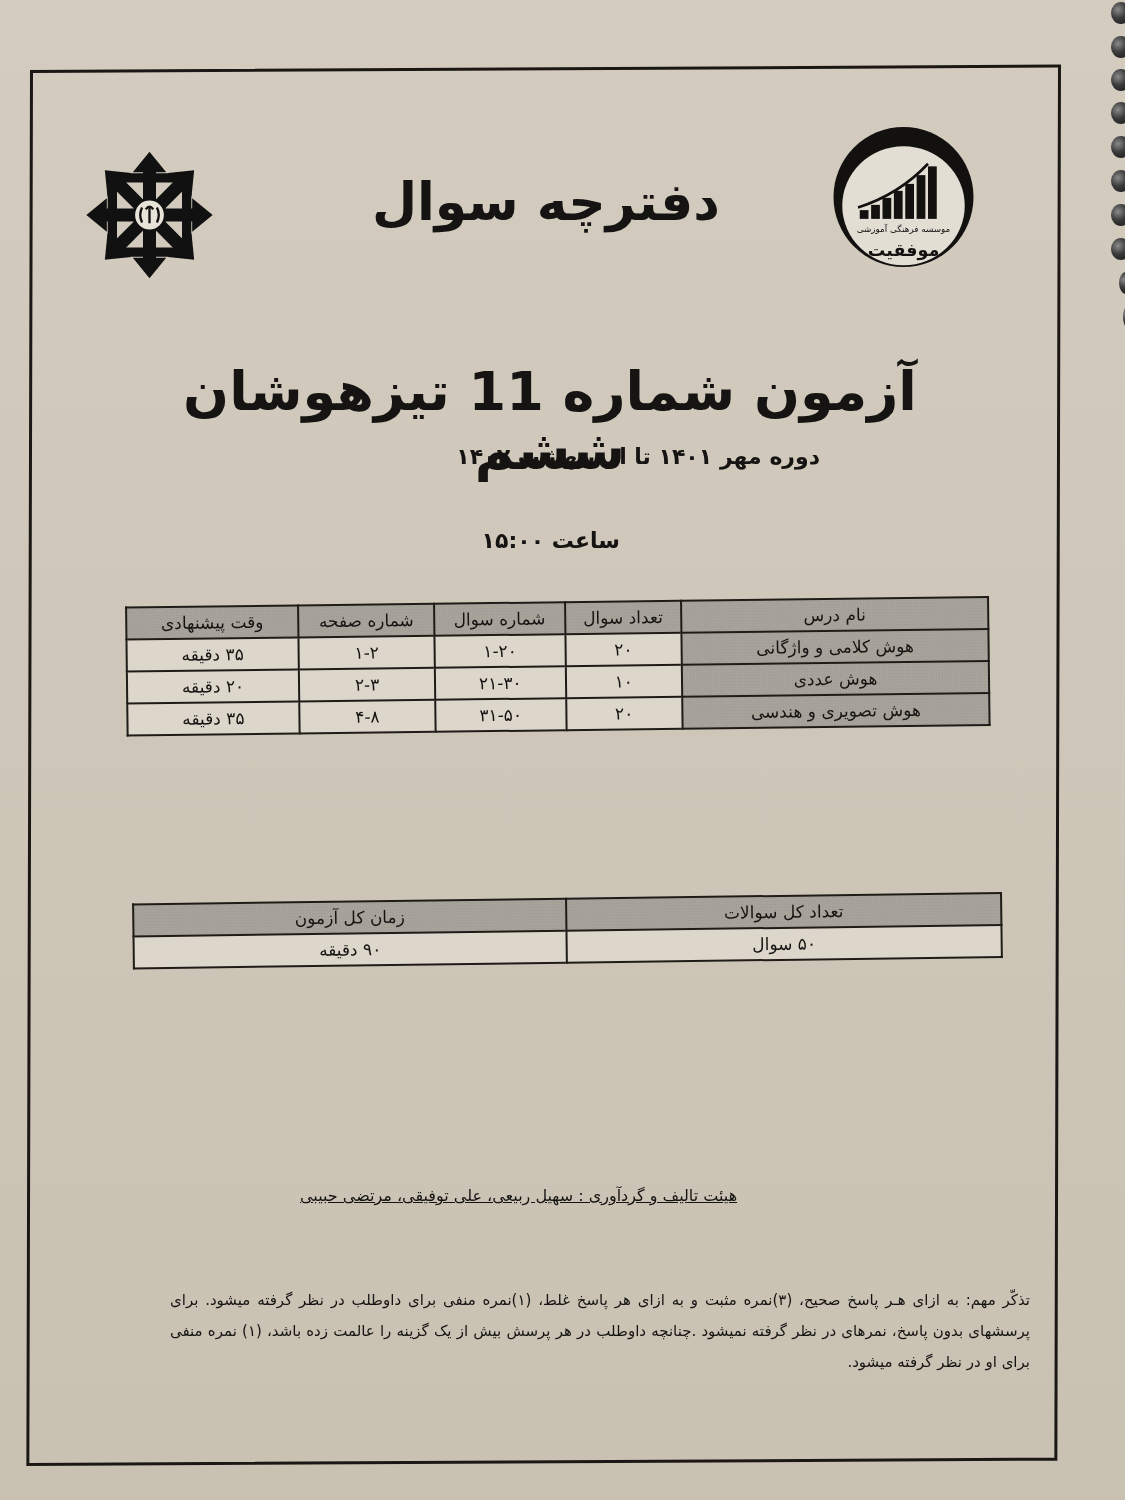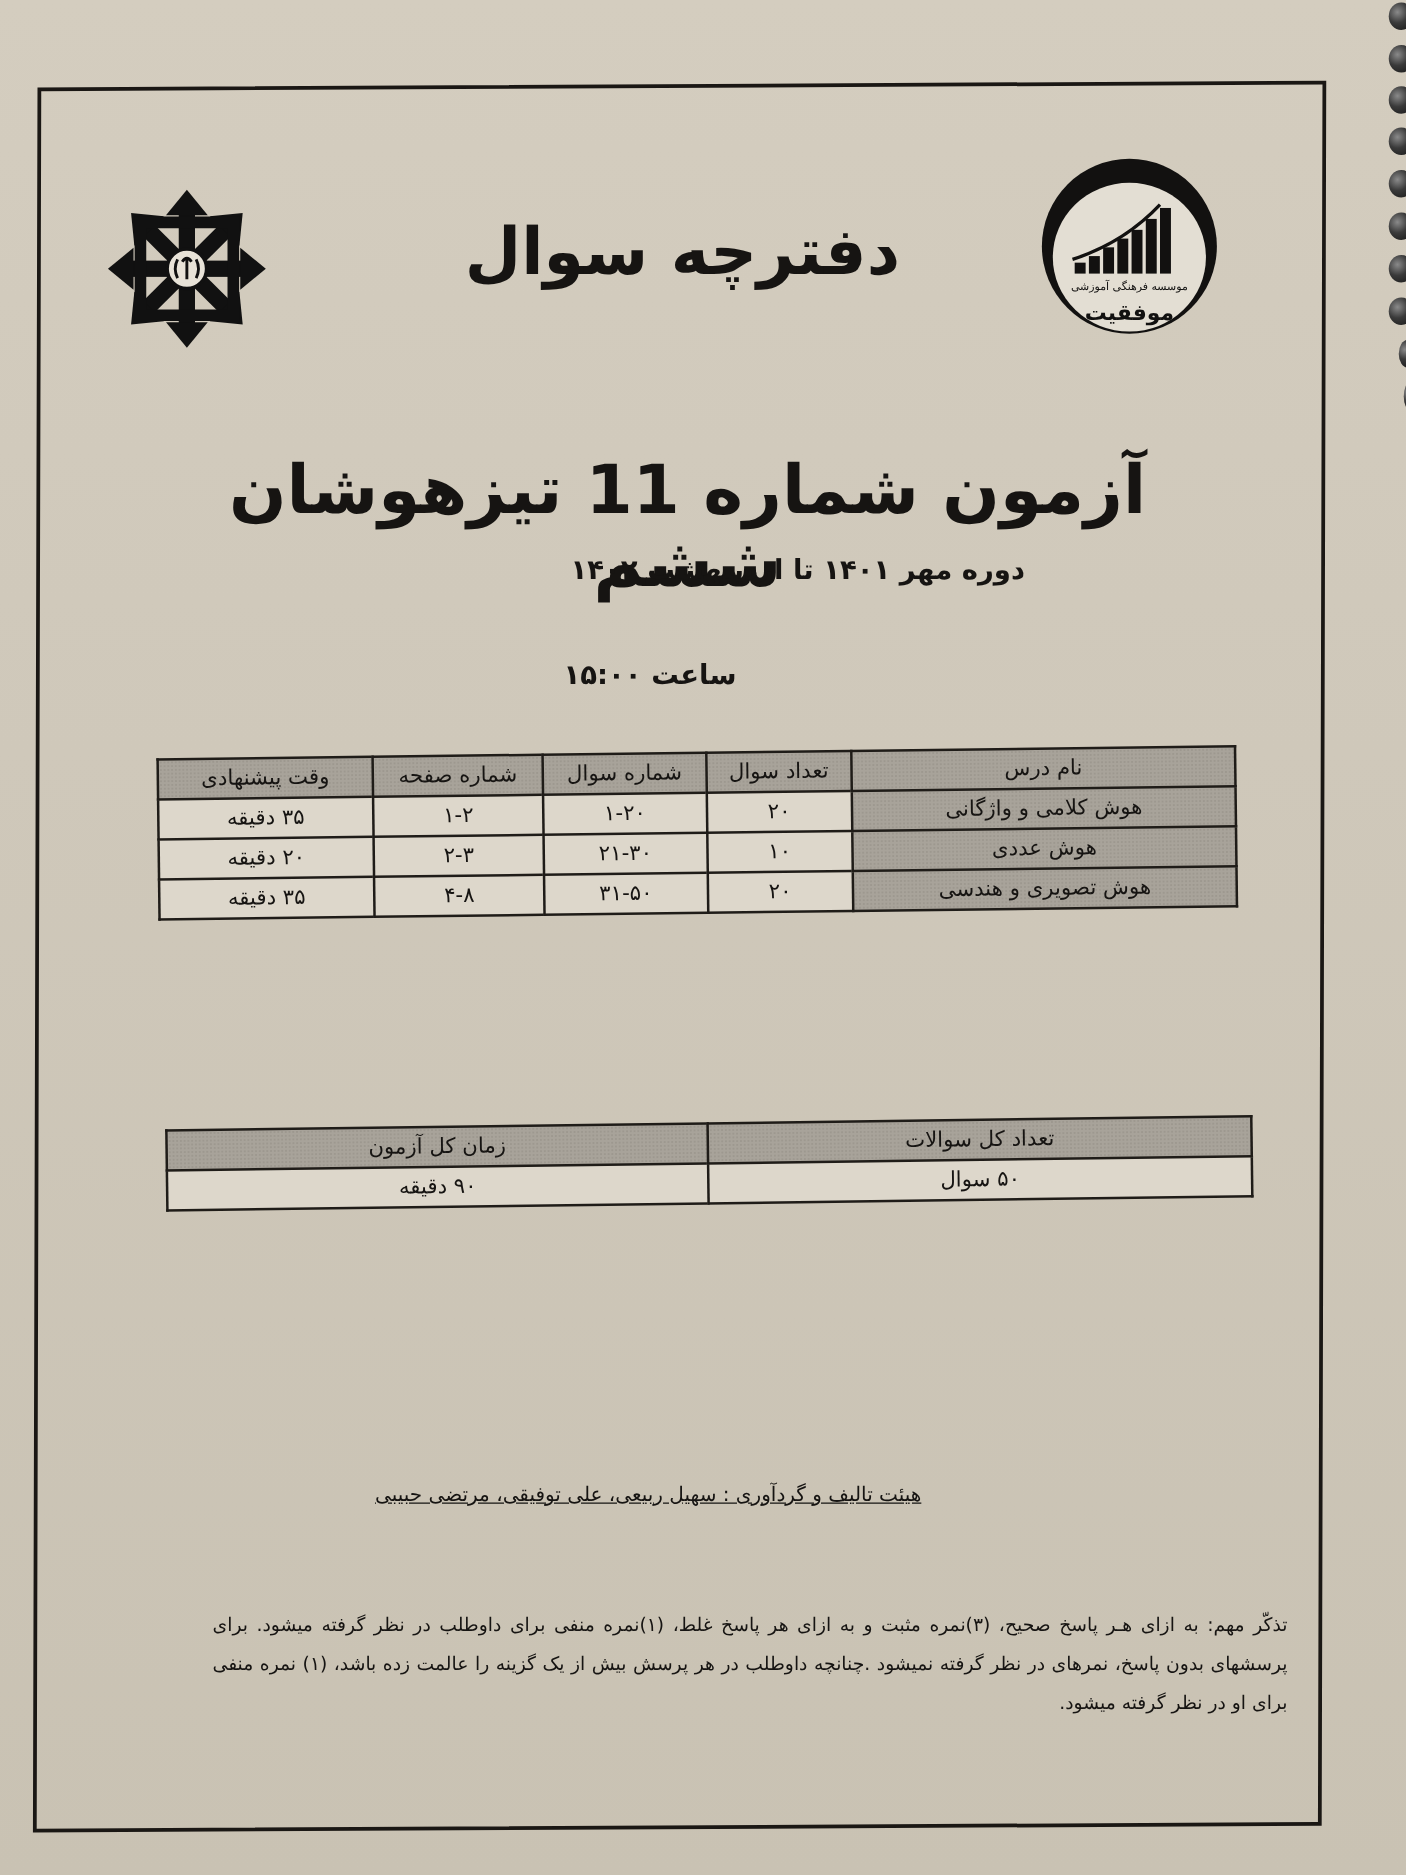--- a/index.html
+++ b/index.html
@@ -29,21 +29,21 @@
     }
     .exam-title {
       position:absolute; left:130px; top:362px; width:840px; text-align:center;
       font-size:54px; font-weight:bold; direction:rtl; line-height:1.1;
     }
     .period-line1 {
       position:absolute; left:200px; top:444px; width:620px; 
       font-size:22px; font-weight:bold; direction:rtl; letter-spacing:3px;
     }
     .time-line {
-      position:absolute; left:420px; top:528px; width:200px; text-align:center;
+      position:absolute; left:420px; top:528px; width:200px; text-align:right;
       font-size:22px; font-weight:bold; direction:rtl;
     }
     table { border-collapse:collapse; direction:rtl; position:absolute; }
     td, th { border:2px solid #1f1c18; text-align:center; font-weight:normal; font-size:17px; padding:0; }
     .gray { background:#a8a39a; background-image: radial-gradient(#9d988f 1px, transparent 1px); background-size:3px 3px; }
     .white { background:#ddd7cb; }
     .subjects-table { left:125px; top:596px; width:864px; transform: rotate(-0.7deg); transform-origin:right top; }
     .subjects-table th, .subjects-table td { height:30px; }
     .totals-table { left:132px; top:892px; width:870px; transform: rotate(-0.75deg); transform-origin:right top; }
     .totals-table th, .totals-table td { height:30px; font-size:17px; }

